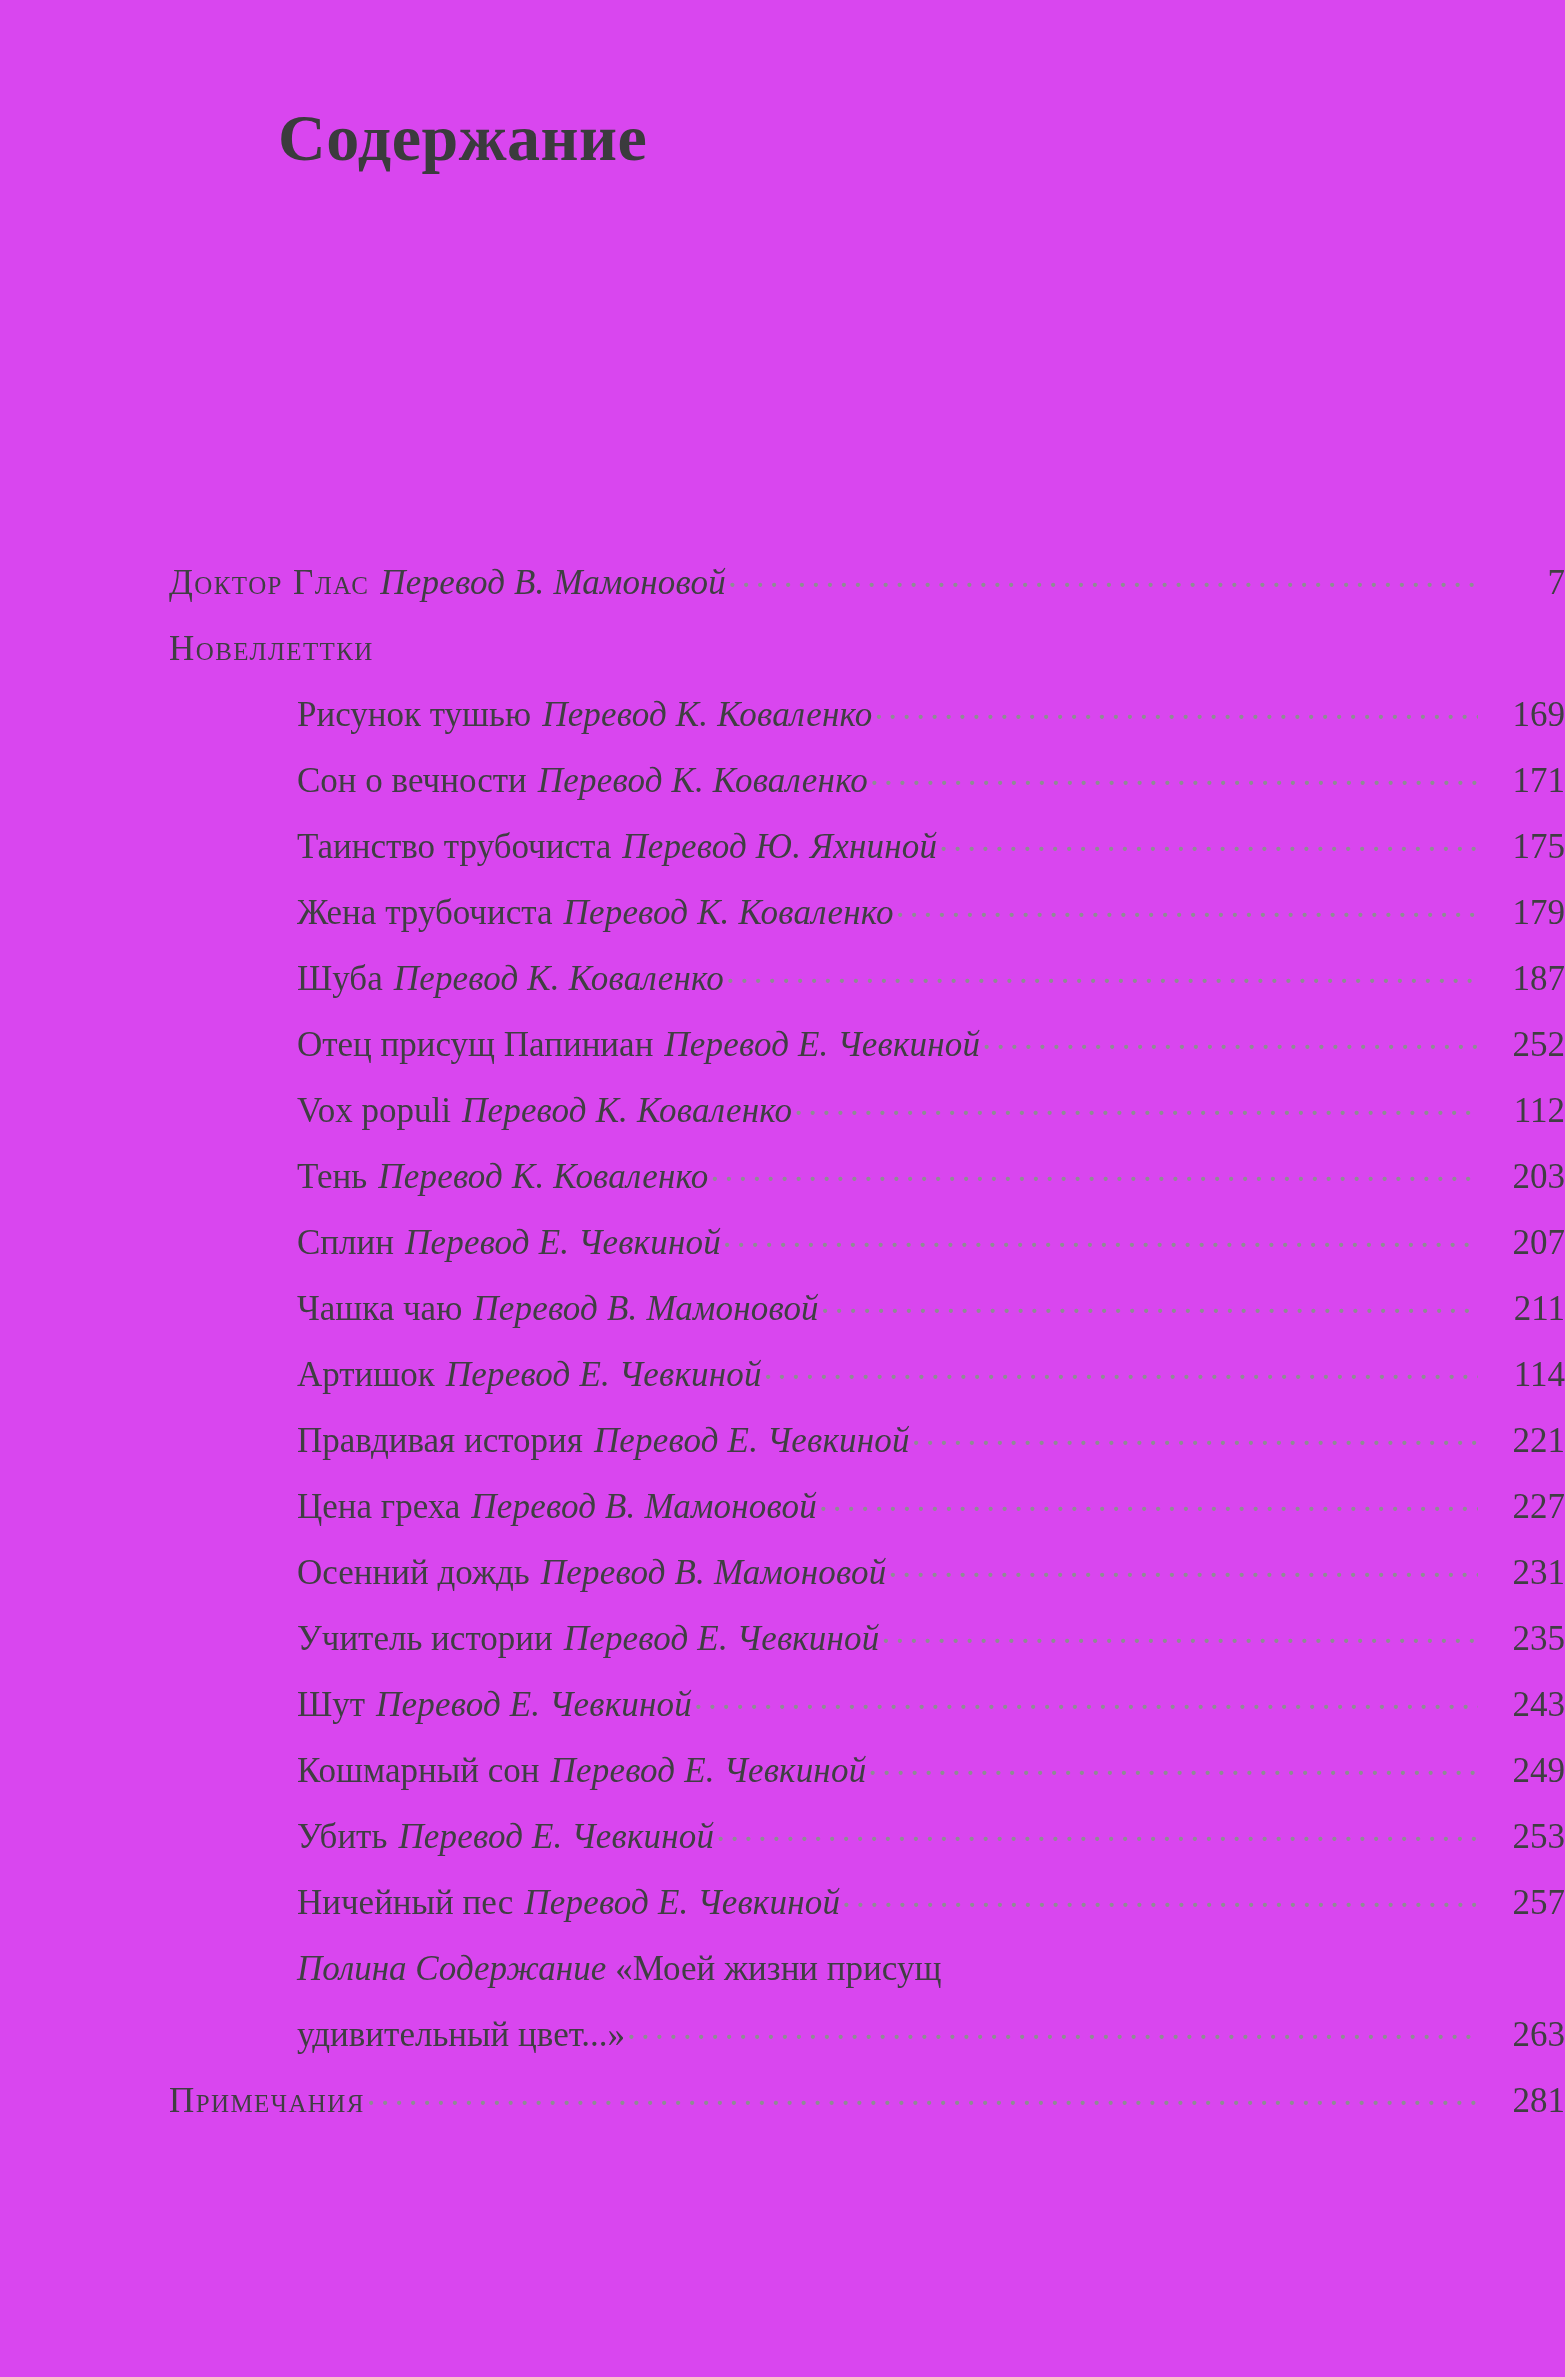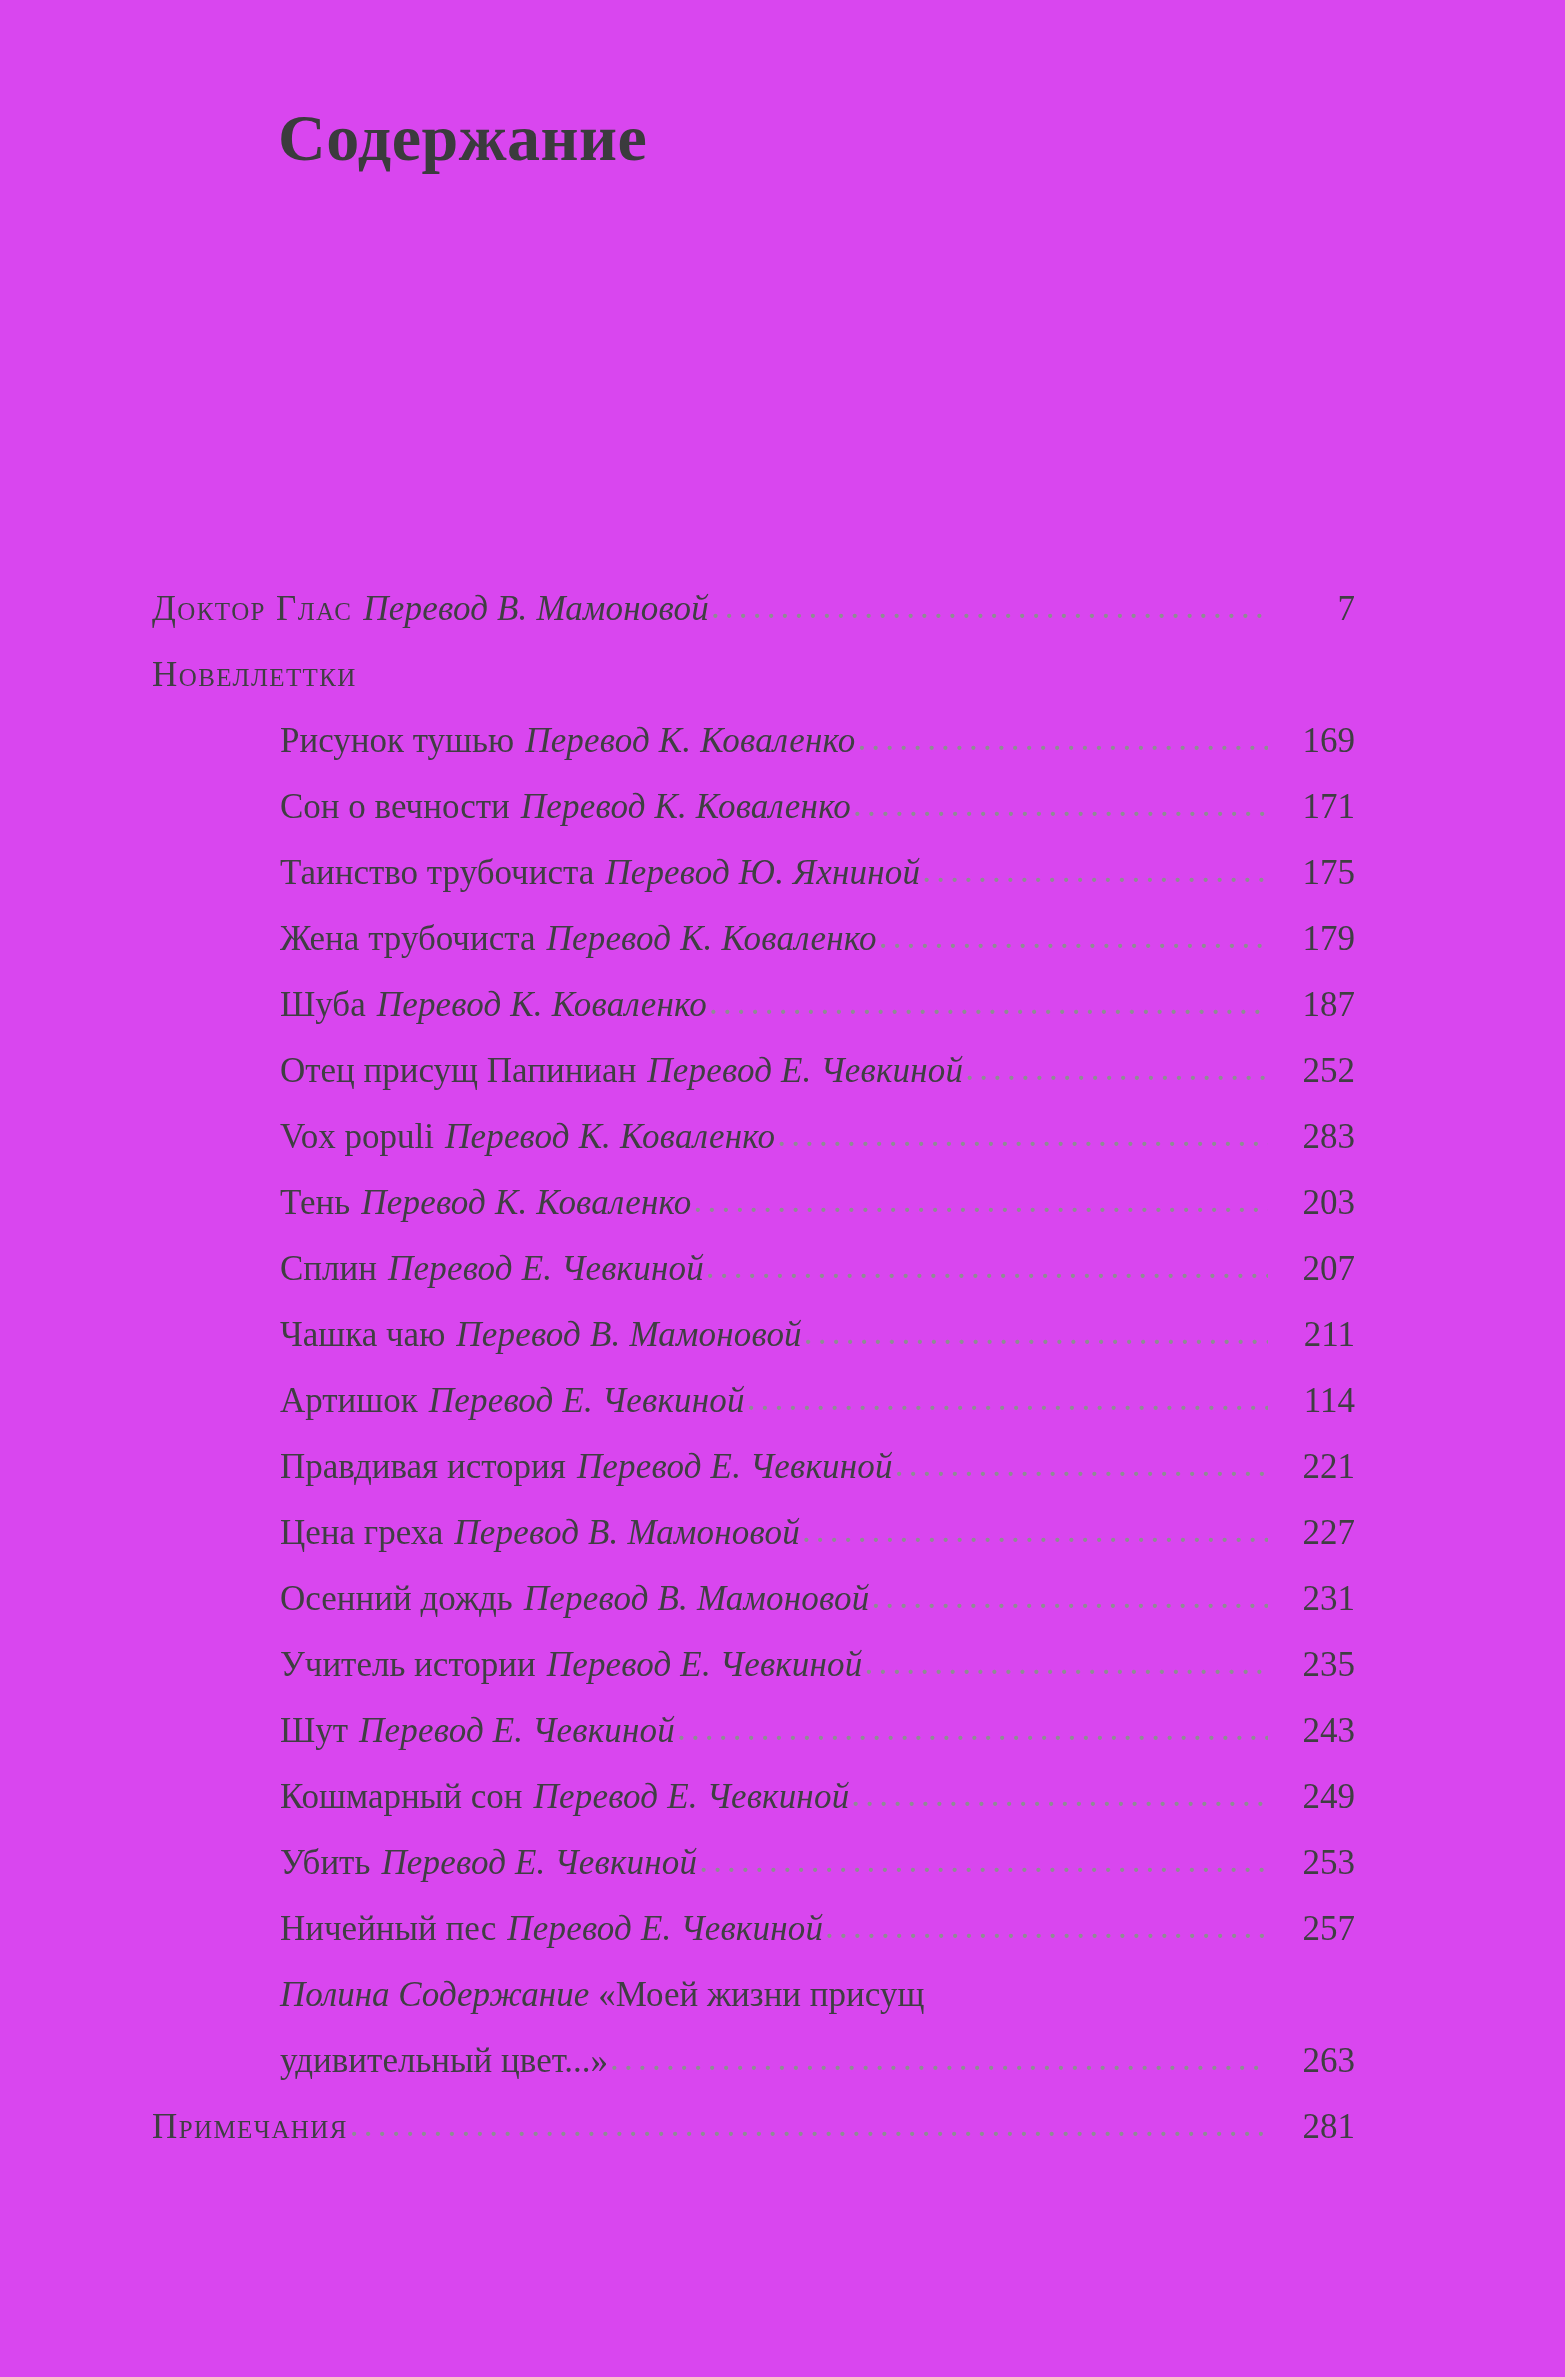--- a/index.html
+++ b/index.html
@@ -42,25 +42,25 @@
   .toc-list {
     position: absolute;
     left: 0;
     top: 563px;
     width: 1565px;
   }
 
   .toc-row {
     position: relative;
     display: flex;
-    align-items: flex-end;
+    align-items: flex-start;
     height: 66px;
     font-size: 35px;
     color: #3f3f42;
-    padding-right: 210px; 
+    margin-left: 17px;
   }
 
   
   .toc-row.level-0 { padding-left: 152px; }
   
   .toc-row.level-1 { padding-left: 280px; }
 
   
   .toc-row.smallcaps .entry-title {
     font-variant: small-caps;
@@ -167,21 +167,21 @@
       <div class="toc-row level-1">
         <span class="entry-title">Отец присущ Папиниан</span>
         <span class="entry-translator">Перевод Е. Чевкиной</span>
         <span class="leader"></span>
         <span class="entry-page">252</span>
       </div>
       <div class="toc-row level-1">
         <span class="entry-title">Vox populi</span>
         <span class="entry-translator">Перевод К. Коваленко</span>
         <span class="leader"></span>
-        <span class="entry-page">283</span>
+        <span class="entry-page">112</span>
       </div>
       <div class="toc-row level-1">
         <span class="entry-title">Тень</span>
         <span class="entry-translator">Перевод К. Коваленко</span>
         <span class="leader"></span>
         <span class="entry-page">203</span>
       </div>
       <div class="toc-row level-1">
         <span class="entry-title">Сплин</span>
         <span class="entry-translator">Перевод Е. Чевкиной</span>

